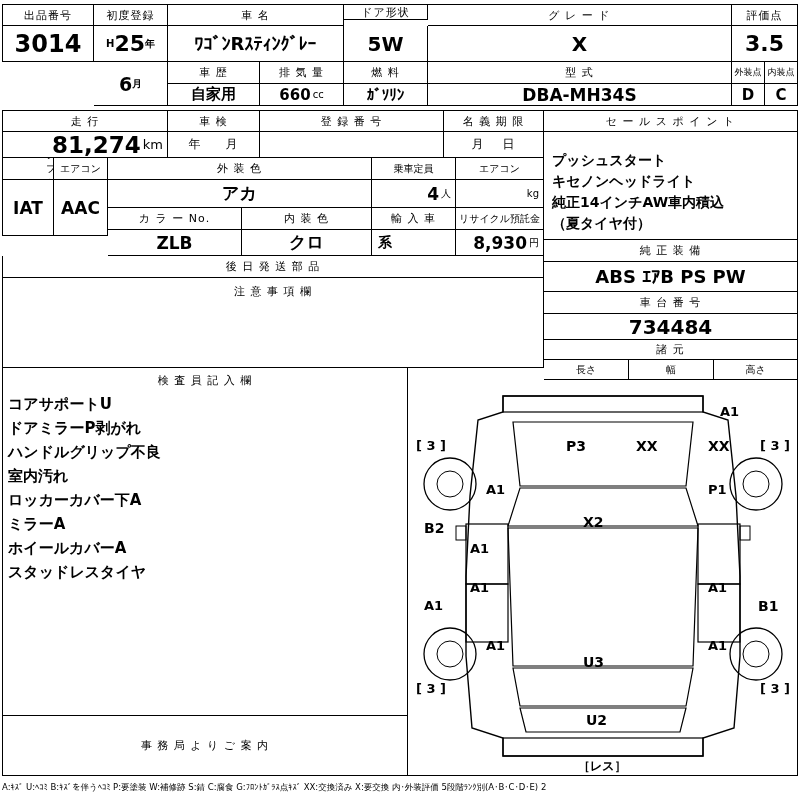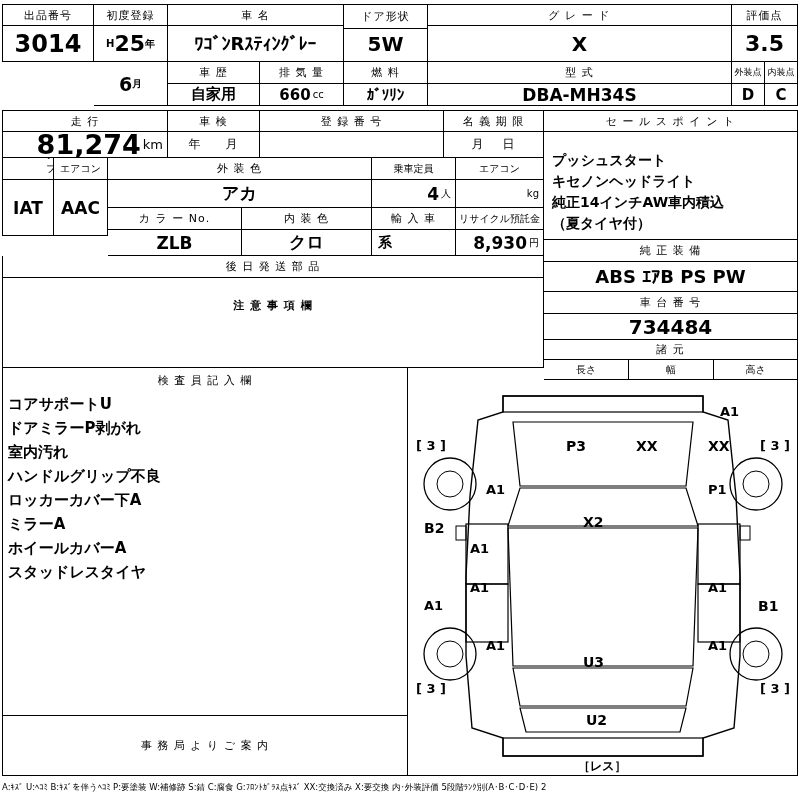--- a/index.html
+++ b/index.html
@@ -50,21 +50,21 @@
     <span class="sup">H</span>
     <span class="val" style="font-size:22px;">25</span>
     <span class="sub">年</span>
   </div>
 
   <div class="bx lbl" style="left:168px; top:4px; width:176px; height:22px; border-left:none;">車 名</div>
   <div class="bx" style="left:168px; top:26px; width:176px; height:36px; border-top:none; border-left:none;">
     <span class="val" style="font-size:18px;">ﾜｺﾞﾝRｽﾃｨﾝｸﾞﾚｰ</span>
   </div>
 
-  <div class="bx lbl" style="left:344px; top:4px; width:84px; height:25px; border-left:none;">ドア形状</div>
+  <div class="bx lbl" style="left:344px; top:4px; width:84px; height:16px; border-left:none;">ドア形状</div>
   <div class="bx" style="left:344px; top:26px; width:84px; height:36px; border-top:none; border-left:none;">
     <span class="val" style="font-size:20px;">5W</span>
   </div>
 
   <div class="bx lbl" style="left:428px; top:4px; width:304px; height:22px; border-left:none;">グ レ ー ド</div>
   <div class="bx" style="left:428px; top:26px; width:304px; height:36px; border-top:none; border-left:none;">
     <span class="val" style="font-size:20px;">X</span>
   </div>
 
   <div class="bx lbl" style="left:732px; top:4px; width:66px; height:22px; border-left:none;">評価点</div>
@@ -103,21 +103,21 @@
   <div class="bx" style="left:765px; top:84px; width:33px; height:22px; border-left:none; border-top:none;">
     <span class="val-sm">C</span>
   </div>
 
   <div class="bx lbl" style="left:2px; top:110px; width:166px; height:22px;">走 行</div>
   <div class="bx lbl" style="left:168px; top:110px; width:92px; height:22px; border-left:none;">車 検</div>
   <div class="bx lbl" style="left:260px; top:110px; width:184px; height:22px; border-left:none;">登 録 番 号</div>
   <div class="bx lbl" style="left:444px; top:110px; width:100px; height:22px; border-left:none;">名 義 期 限</div>
 
   <div class="bx right" style="left:2px; top:132px; width:166px; height:26px; border-top:none;">
-    <span class="val" style="font-size:27px;">81,274</span>
+    <span class="val" style="font-size:23px;">81,274</span>
     <span class="unit" style="font-size:13px;">km</span>
   </div>
   <div class="bx" style="left:168px; top:132px; width:92px; height:26px; border-top:none; border-left:none;">
     <span class="lbl" style="font-size:12px;">年</span>
     <span style="width:24px;"></span>
     <span class="lbl" style="font-size:12px;">月</span>
   </div>
   <div class="bx" style="left:260px; top:132px; width:184px; height:26px; border-top:none; border-left:none;"></div>
   <div class="bx" style="left:444px; top:132px; width:100px; height:26px; border-top:none; border-left:none;">
     <span class="lbl" style="font-size:12px;">月</span>
@@ -178,40 +178,40 @@
   </div>
 
   <div class="bx lbl" style="left:2px; top:256px; width:542px; height:22px; border-top:none;">後 日 発 送 部 品</div>
 
   <div class="bx lbl" style="left:544px; top:240px; width:254px; height:22px; border-top:none; border-left:none;">純 正 装 備</div>
   <div class="bx" style="left:544px; top:262px; width:254px; height:30px; border-top:none; border-left:none;">
     <span class="val-sm" style="font-size:18px;">ABS ｴｱB PS PW</span>
   </div>
 
   <div class="bx" style="left:2px; top:278px; width:542px; height:90px; border-top:none; align-items:flex-start; justify-content:center;">
-    <span class="lbl" style="margin-top:20px;font-weight:bold;">注 意 事 項 欄</span>
+    <span class="lbl" style="margin-top:6px;">注 意 事 項 欄</span>
   </div>
 
   <div class="bx lbl" style="left:544px; top:292px; width:254px; height:22px; border-top:none; border-left:none;">車 台 番 号</div>
   <div class="bx" style="left:544px; top:314px; width:254px; height:26px; border-top:none; border-left:none;">
     <span class="val" style="font-size:20px;">734484</span>
   </div>
   <div class="bx lbl" style="left:544px; top:340px; width:254px; height:20px; border-top:none; border-left:none;">諸 元</div>
   <div class="bx lbl" style="left:544px; top:360px; width:85px; height:20px; border-top:none; border-left:none; font-size:10px; letter-spacing:0;">長さ</div>
   <div class="bx lbl" style="left:629px; top:360px; width:85px; height:20px; border-top:none; border-left:none; font-size:10px; letter-spacing:0;">幅</div>
   <div class="bx lbl" style="left:714px; top:360px; width:84px; height:20px; border-top:none; border-left:none; font-size:10px; letter-spacing:0;">高さ</div>
 
   <div class="bx" style="left:2px; top:368px; width:406px; height:348px; border-top:none; align-items:flex-start; justify-content:center;">
     <span class="lbl" style="margin-top:5px;">検 査 員 記 入 欄</span>
   </div>
   <div class="notes-list">
     <div>コアサポートU</div>
     <div>ドアミラーP剥がれ</div>
+    <div>ハンドルグリップ不良</div>
     <div>室内汚れ</div>
-    <div>ハンドルグリップ不良</div>
     <div>ロッカーカバー下A</div>
     <div>ミラーA</div>
     <div>ホイールカバーA</div>
     <div>スタッドレスタイヤ</div>
   </div>
 
   <div class="bx lbl" style="left:2px; top:716px; width:406px; height:60px; border-top:none; align-items:center;">事 務 局 よ り ご 案 内</div>
 
   <div class="bx" style="left:408px; top:368px; width:390px; height:408px; border-top:none; border-left:none;"></div>
 

